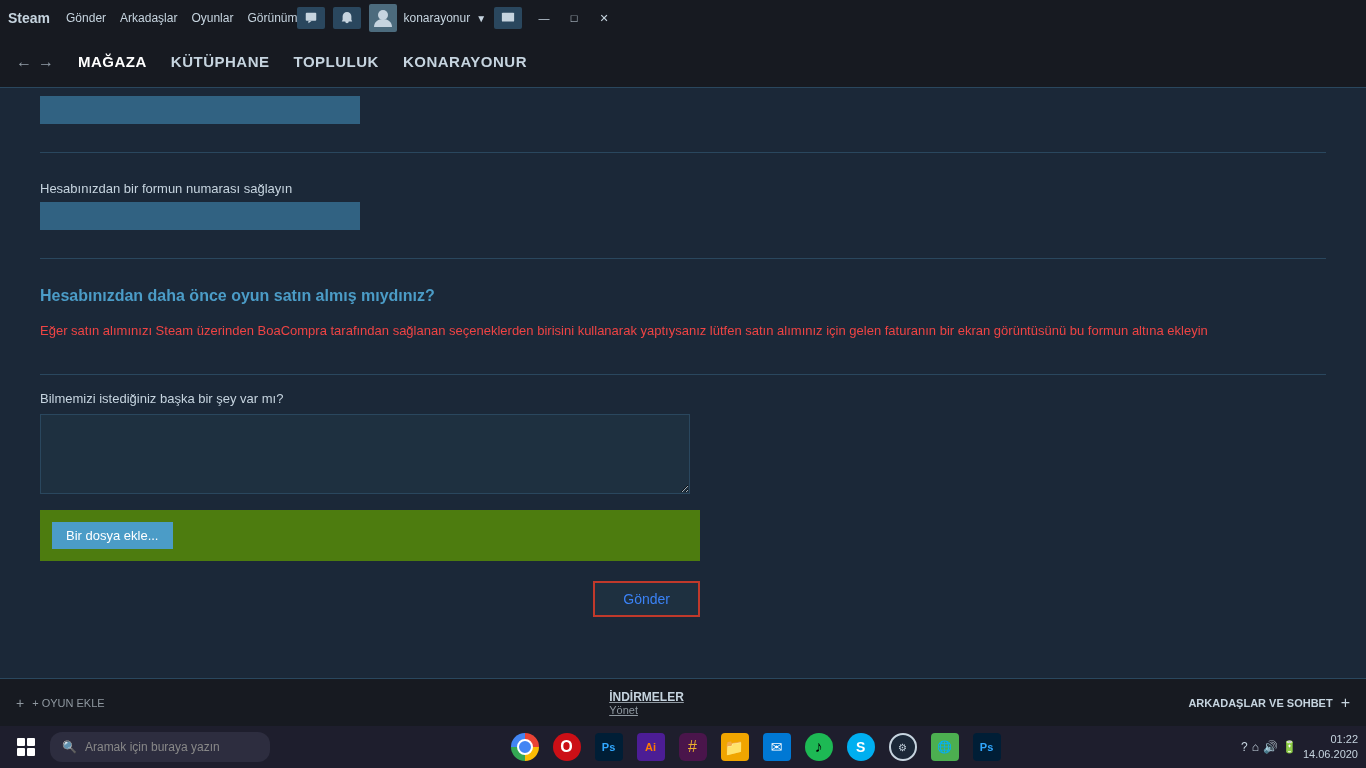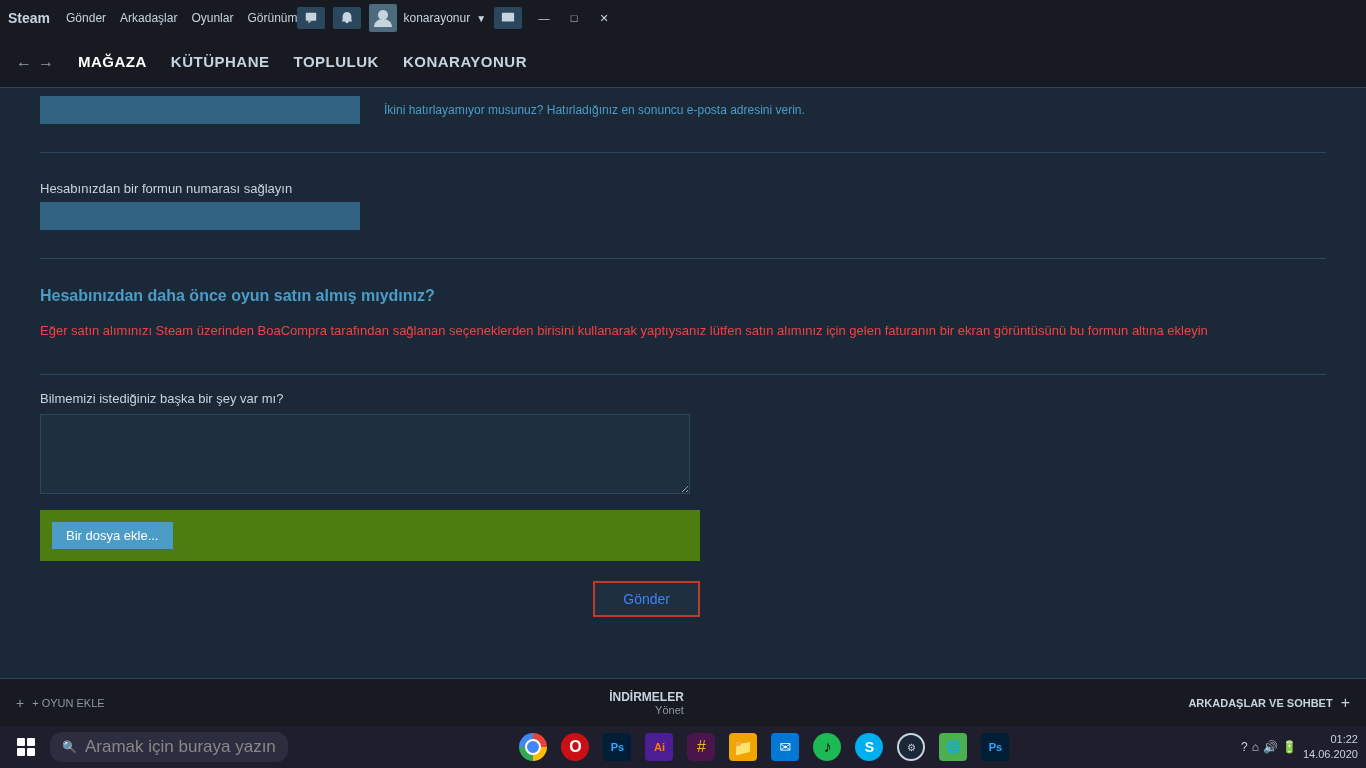--- a/index.html
+++ b/index.html
@@ -236,24 +236,25 @@
     }
     .bottom-left {
       display: flex;
       align-items: center;
       gap: 8px;
       color: #8f98a0;
       font-size: 11px;
       cursor: pointer;
     }
     .bottom-center {
-      text-align: right;
+      text-align: left;
       color: #8f98a0;
       font-size: 11px;
       cursor: pointer;
+      text-decoration: underline;
     }
     .bottom-center .label {
       font-size: 12px;
       color: #c6d4df;
       font-weight: bold;
       text-transform: uppercase;
     }
     .bottom-right {
       display: flex;
       align-items: center;
@@ -305,21 +306,21 @@
       height: 30px;
       min-width: 220px;
       gap: 8px;
     }
     .search-icon-tb {
       color: #888;
       font-size: 12px;
     }
     .search-text-tb {
       color: #888;
-      font-size: 17px;
+      font-size: 12px;
     }
     .taskbar-apps {
       display: flex;
       align-items: center;
       gap: 2px;
     }
     .taskbar-app {
       width: 40px; height: 40px;
       display: flex;
       align-items: center;
@@ -430,23 +431,20 @@
   <span class="nav-item">KONARAYONUR</span>
 </div>
 
 <div class="main-content">
 
   <div class="form-section" style="padding-top:8px;">
     <div class="field-row">
       <div class="field-input-col">
         <input class="field-input" type="text" value="" style="background: rgb(49, 98, 130);">
       </div>
-      <div class="field-hint-col">
-        <span class="field-hint">İkini hatırlayamıyor musunuz? Hatırladığınız en sonuncu e-posta adresini verin.</span>
-      </div>
     </div>
   </div>
 
   <div class="form-section">
     <div class="field-row">
       <div class="field-input-col">
         <div class="field-label">Hesabınızdan bir formun numarası sağlayın</div>
         <input class="field-input" type="text" value="" style="background: rgb(49, 98, 130);">
       </div>
     </div>

